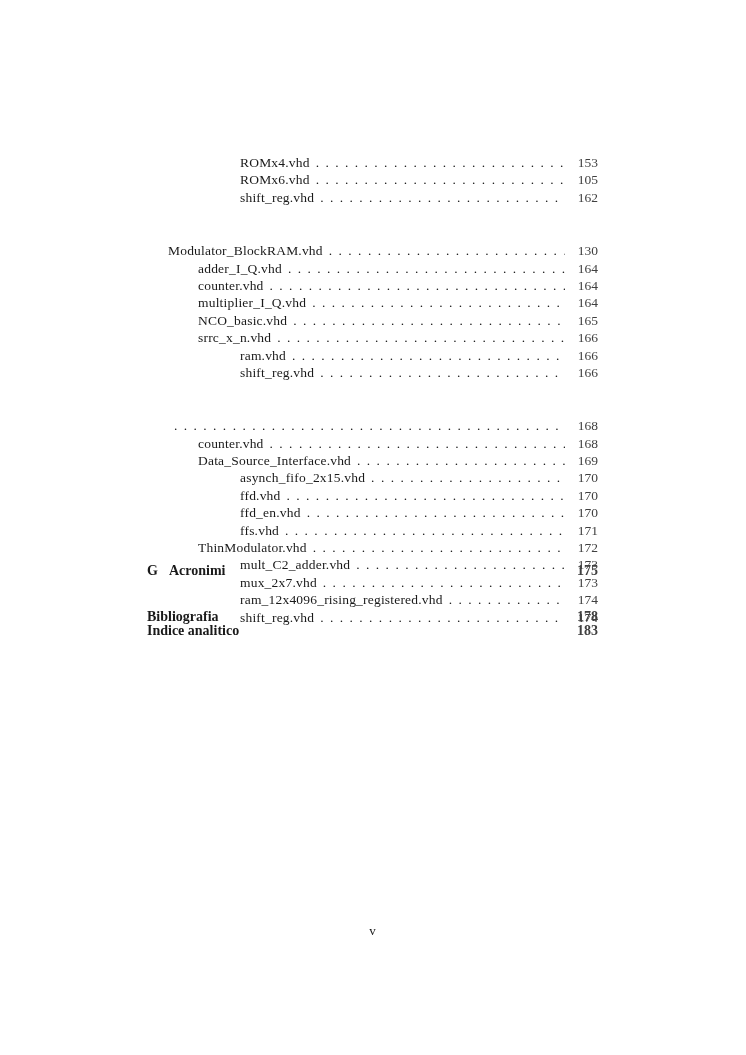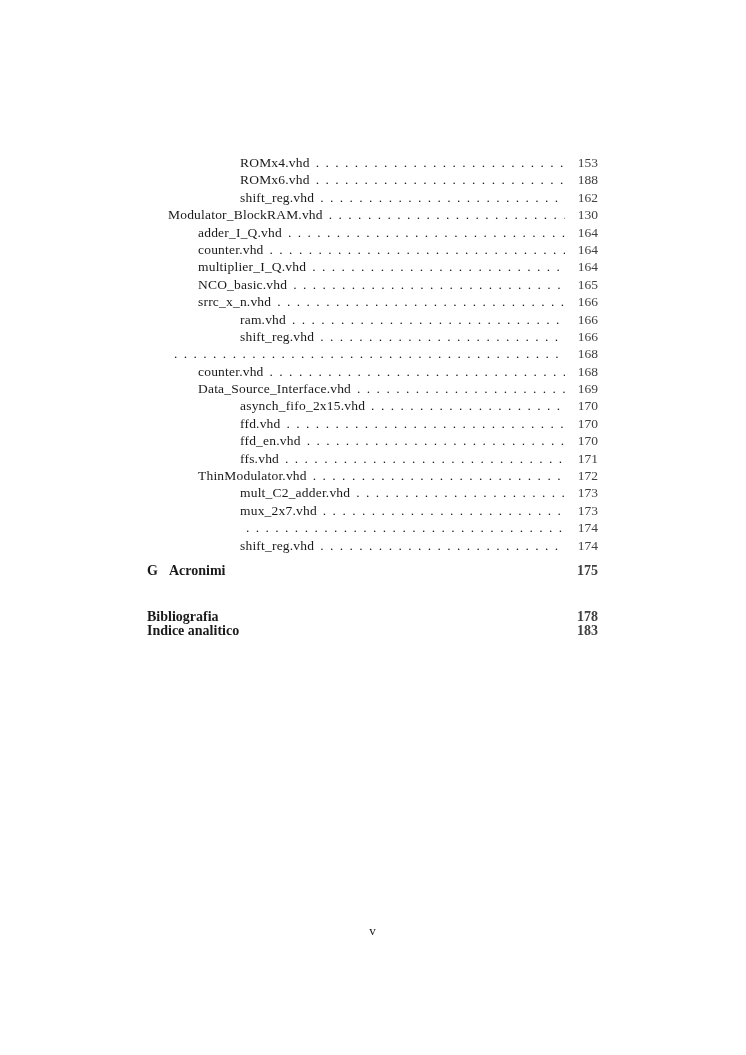--- a/index.html
+++ b/index.html
@@ -24,21 +24,21 @@
     width: 451px;
   }
   .toc-row {
     display: flex;
     align-items: baseline;
     height: 17.4px;
     line-height: 17.4px;
     font-size: 13.5px;
     white-space: nowrap;
   }
-  .toc-row.lvl1 { padding-left: 21px; }
+  .toc-row.lvl1 { padding-left: 21px; margin-top: 36px; }
   .toc-row.lvl2 { padding-left: 51px; }
   .toc-row.lvl3 { padding-left: 93px; }
   .toc-label {
     flex: 0 0 auto;
     letter-spacing: 0.2px;
   }
   .leader {
     flex: 1 1 auto;
     overflow: hidden;
     white-space: nowrap;
@@ -96,21 +96,21 @@
 
   <div id="toc-list">
       <div class="toc-row lvl3">
         <span class="toc-label">ROMx4.vhd</span>
         <span class="leader">............................................................</span>
         <span class="toc-page link-blue">153</span>
       </div>
       <div class="toc-row lvl3">
         <span class="toc-label">ROMx6.vhd</span>
         <span class="leader">............................................................</span>
-        <span class="toc-page link-blue">188</span>
+        <span class="toc-page link-blue">105</span>
       </div>
       <div class="toc-row lvl3">
         <span class="toc-label">shift_reg.vhd</span>
         <span class="leader">............................................................</span>
         <span class="toc-page link-blue">162</span>
       </div>
       <div class="toc-row lvl1">
         <span class="toc-label">Modulator_BlockRAM.vhd</span>
         <span class="leader">............................................................</span>
         <span class="toc-page link-blue">130</span>
@@ -193,20 +193,21 @@
         <span class="toc-label">mult_C2_adder.vhd</span>
         <span class="leader">............................................................</span>
         <span class="toc-page link-blue">173</span>
       </div>
       <div class="toc-row lvl3">
         <span class="toc-label">mux_2x7.vhd</span>
         <span class="leader">............................................................</span>
         <span class="toc-page link-blue">173</span>
       </div>
       <div class="toc-row lvl3">
+        <span class="toc-label">ram_12x4096_rising_registered.vhd</span>
         <span class="leader">............................................................</span>
         <span class="toc-page link-blue">174</span>
       </div>
       <div class="toc-row lvl3">
         <span class="toc-label">shift_reg.vhd</span>
         <span class="leader">............................................................</span>
         <span class="toc-page link-blue">174</span>
       </div>
     </div>
 

